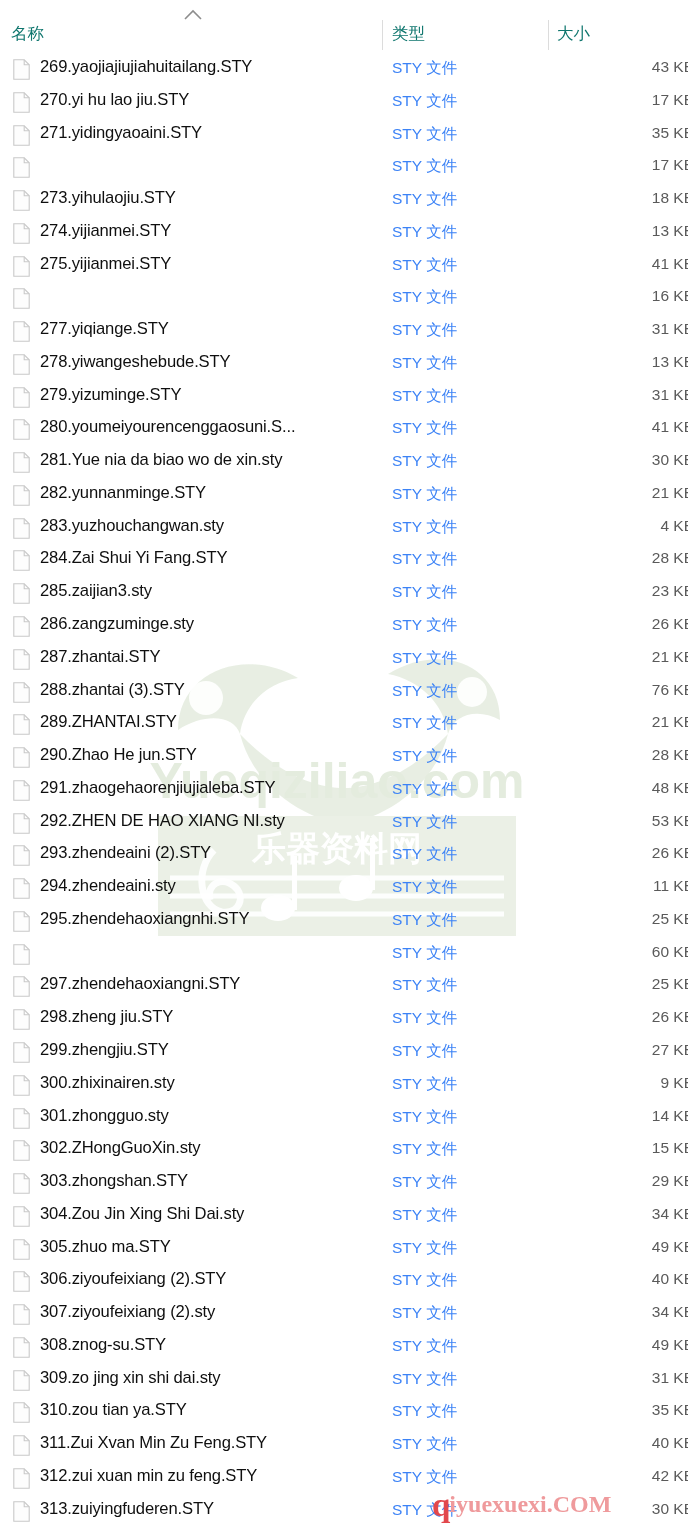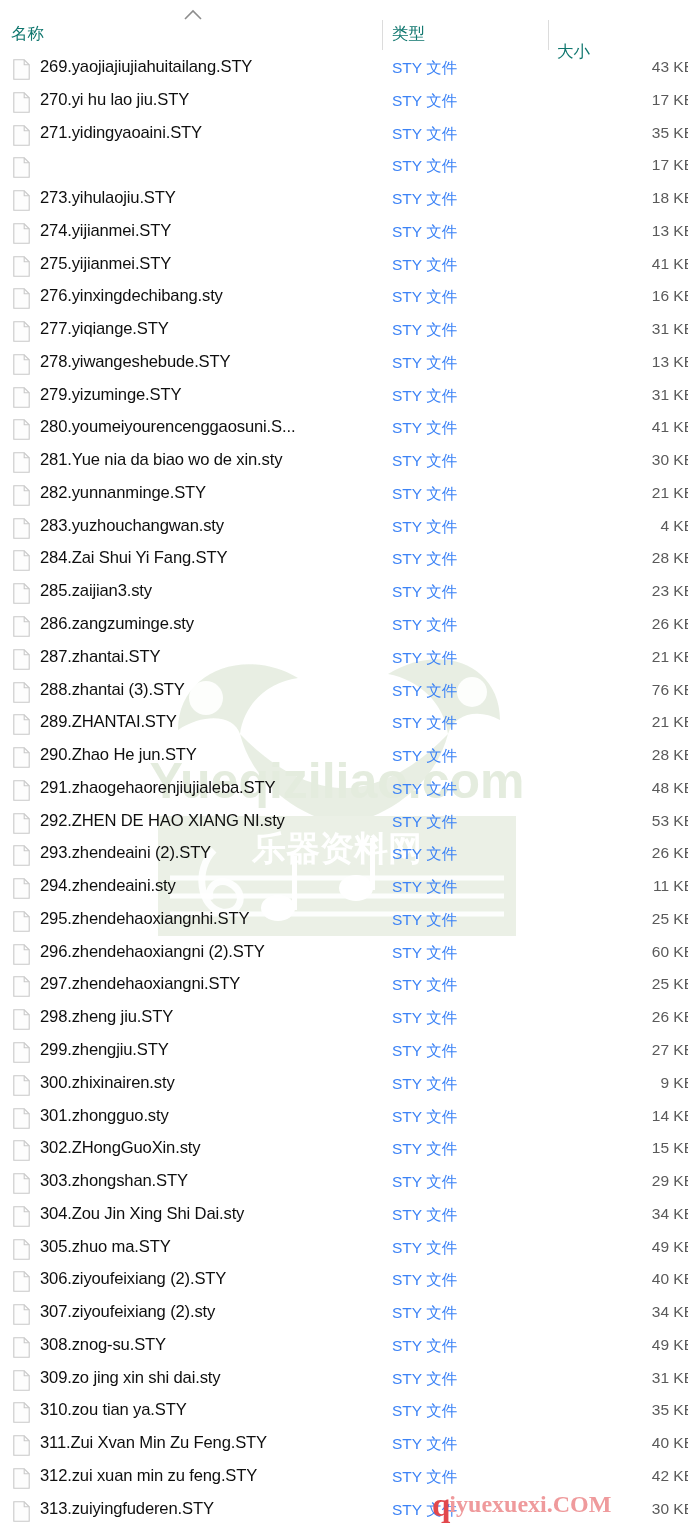--- a/index.html
+++ b/index.html
@@ -79,21 +79,21 @@
   .col-header .hd {
     position: absolute;
     top: 3px;
     font-size: 16.5px;
     color: #0f766e;
     white-space: nowrap;
     font-family: "Liberation Sans", "DejaVu Sans", sans-serif;
   }
   .hd-name { left: 11px; }
   .hd-type { left: 392px; }
-  .hd-size { left: 557px; margin-top: 18px; }
+  .hd-size { left: 557px; }
 
   .hd-sep {
     position: absolute;
     top: 20px;
     width: 1px;
     height: 30px;
     background: #dcdcdc;
   }
   .hd-sep-1 { left: 382px; }
   .hd-sep-2 { left: 548px; }
@@ -290,21 +290,20 @@
         <span class="ftype">STY 文件</span>
         <span class="fsize">41 KB</span>
       </div>
       <div class="row">
         <span class="ficon">
           <svg viewBox="0 0 17 21" xmlns="http://www.w3.org/2000/svg">
             <path d="M0.8 0.8 H11.2 L16.2 5.8 V20.2 H0.8 Z" fill="#fdfdfd" stroke="#c9c9c9" stroke-width="1.1"></path>
             <path d="M11.2 0.8 V5.8 H16.2" fill="none" stroke="#c9c9c9" stroke-width="1.1"></path>
           </svg>
         </span>
-        <span class="fname">276.yinxingdechibang.sty</span>
         <span class="ftype">STY 文件</span>
         <span class="fsize">16 KB</span>
       </div>
       <div class="row">
         <span class="ficon">
           <svg viewBox="0 0 17 21" xmlns="http://www.w3.org/2000/svg">
             <path d="M0.8 0.8 H11.2 L16.2 5.8 V20.2 H0.8 Z" fill="#fdfdfd" stroke="#c9c9c9" stroke-width="1.1"></path>
             <path d="M11.2 0.8 V5.8 H16.2" fill="none" stroke="#c9c9c9" stroke-width="1.1"></path>
           </svg>
         </span>
@@ -510,21 +509,20 @@
         <span class="ftype">STY 文件</span>
         <span class="fsize">25 KB</span>
       </div>
       <div class="row">
         <span class="ficon">
           <svg viewBox="0 0 17 21" xmlns="http://www.w3.org/2000/svg">
             <path d="M0.8 0.8 H11.2 L16.2 5.8 V20.2 H0.8 Z" fill="#fdfdfd" stroke="#c9c9c9" stroke-width="1.1"></path>
             <path d="M11.2 0.8 V5.8 H16.2" fill="none" stroke="#c9c9c9" stroke-width="1.1"></path>
           </svg>
         </span>
-        <span class="fname">296.zhendehaoxiangni (2).STY</span>
         <span class="ftype">STY 文件</span>
         <span class="fsize">60 KB</span>
       </div>
       <div class="row">
         <span class="ficon">
           <svg viewBox="0 0 17 21" xmlns="http://www.w3.org/2000/svg">
             <path d="M0.8 0.8 H11.2 L16.2 5.8 V20.2 H0.8 Z" fill="#fdfdfd" stroke="#c9c9c9" stroke-width="1.1"></path>
             <path d="M11.2 0.8 V5.8 H16.2" fill="none" stroke="#c9c9c9" stroke-width="1.1"></path>
           </svg>
         </span>

